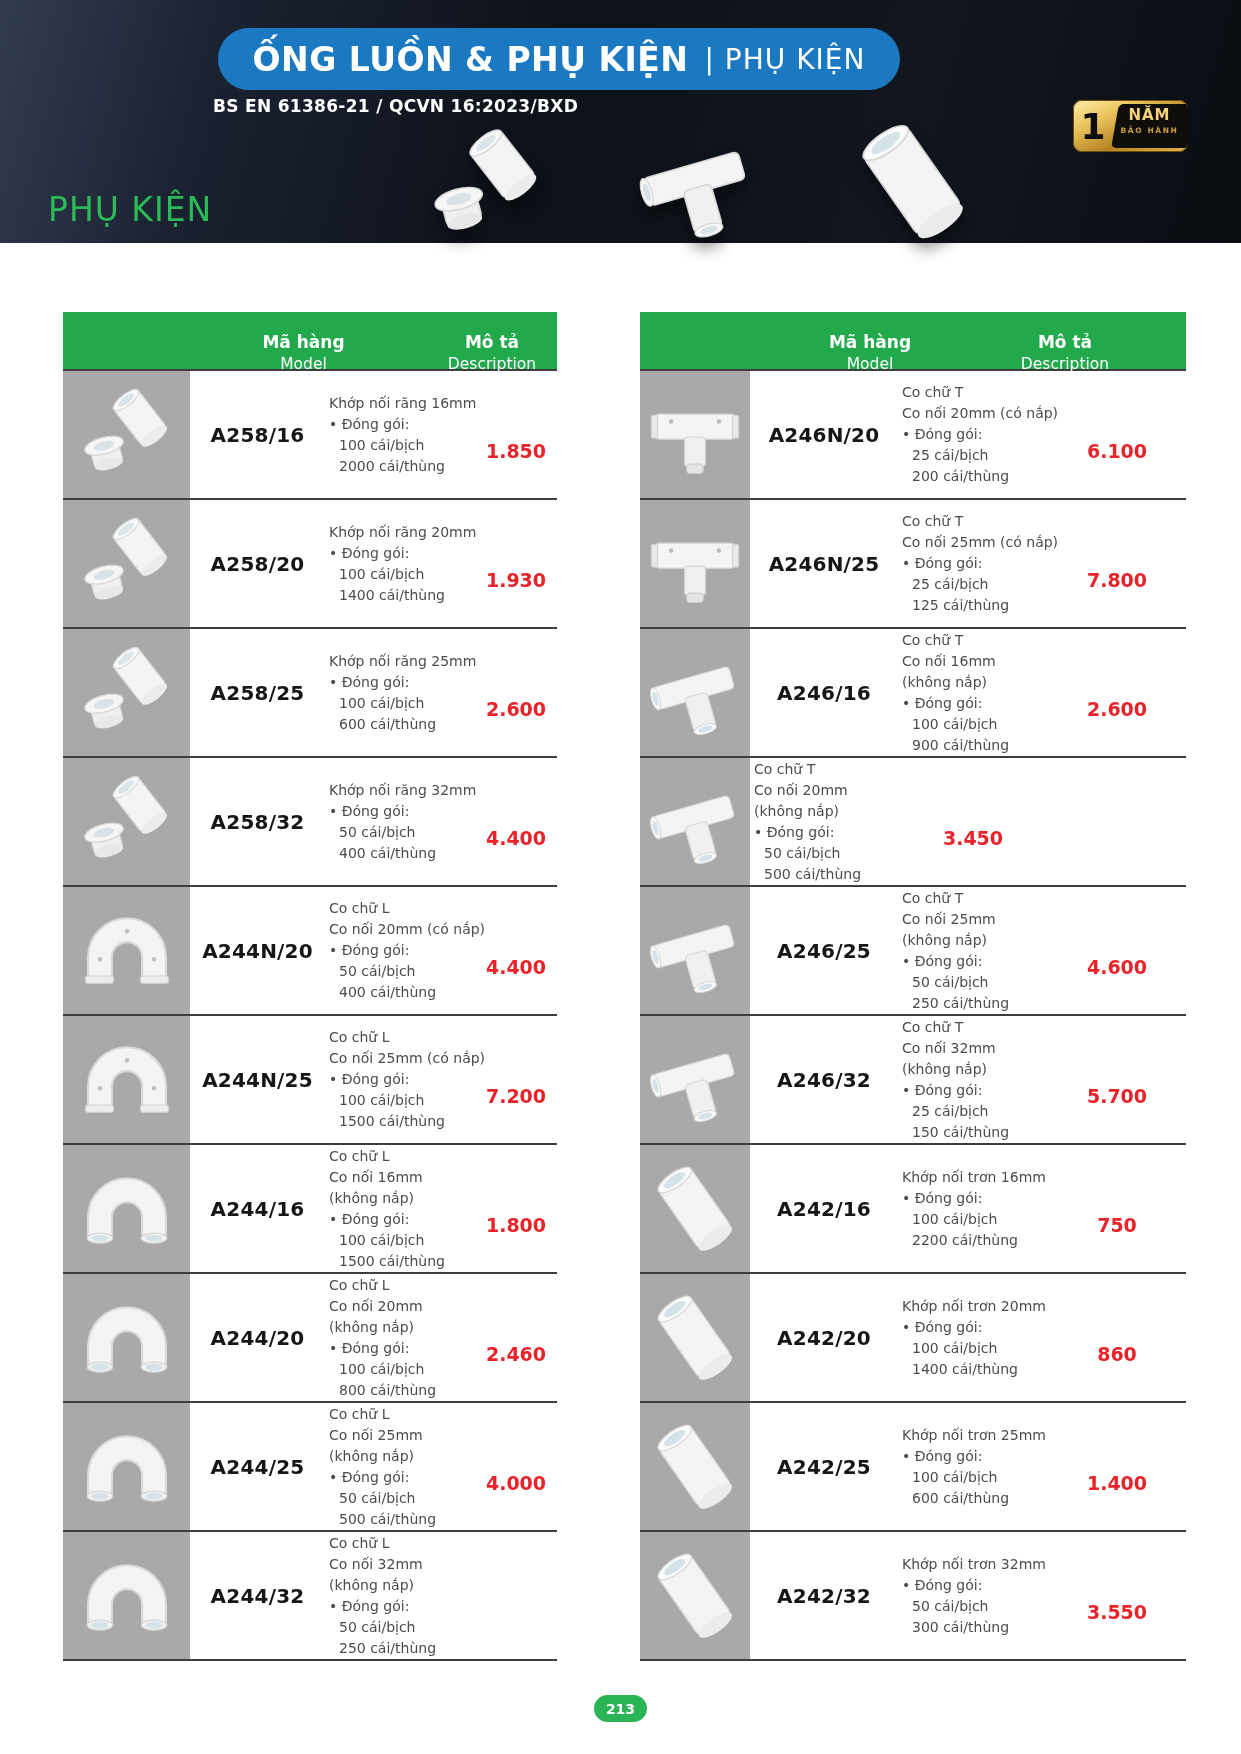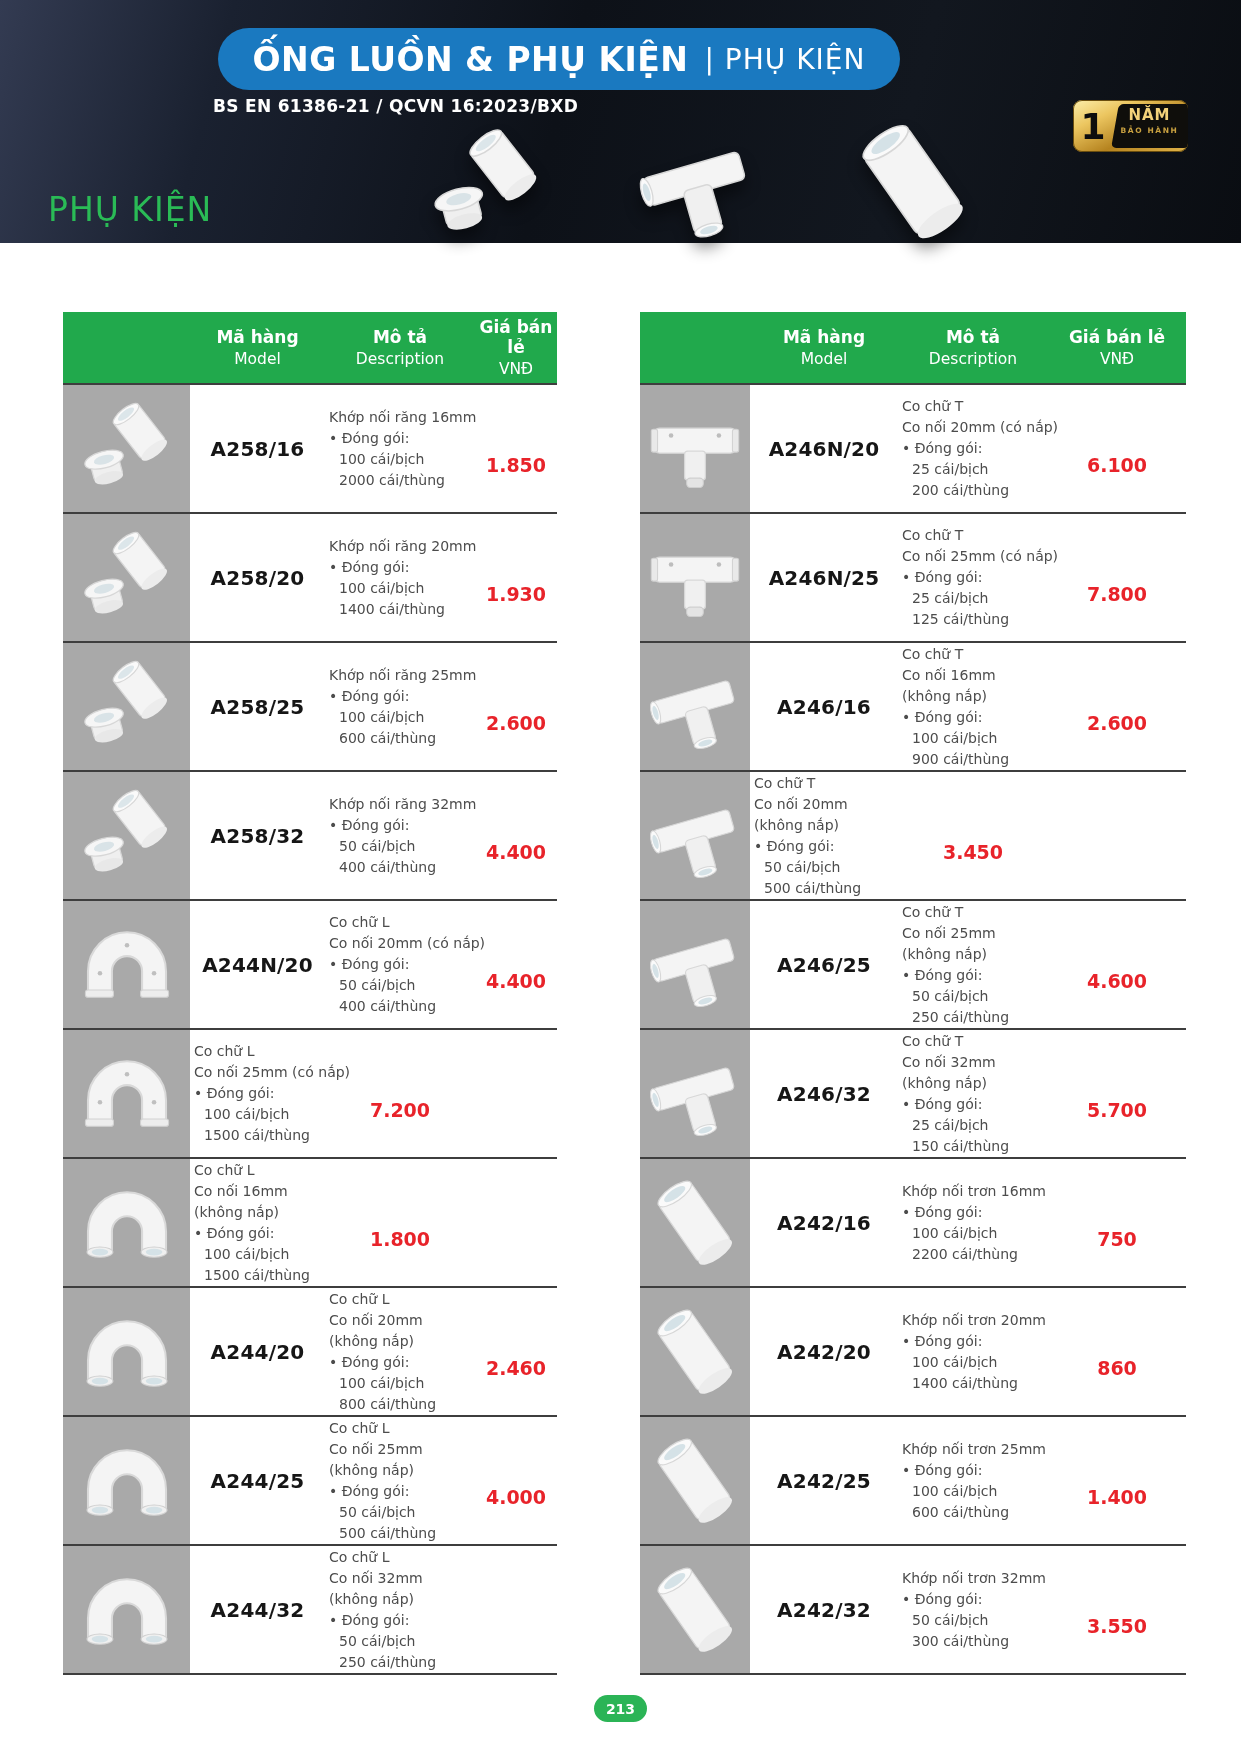--- a/index.html
+++ b/index.html
@@ -31,21 +31,21 @@
   .badge .l1 { color:#f3d27a; font-size:15px; font-weight:800; letter-spacing:1px; }
   .badge .l2 { color:#c9a140; font-size:7.5px; font-weight:700; letter-spacing:1.6px; margin-top:2px; }
 
   .hero-prods { position:absolute; left:0; top:0; width:1241px; height:243px; pointer-events:none; }
   .hero-prods svg { position:absolute; filter:drop-shadow(0 10px 8px rgba(0,0,0,.45)); }
 
   
   .ptable { position:absolute; top:312px; }
   .tbl-left  { left:63px;  width:494px; }
   .tbl-right { left:640px; width:546px; }
-  .thead { height:71px; background:#21a94c; display:grid; align-items:center; color:#fff; text-align:center; }
+  .thead { height:57px; background:#21a94c; display:grid; align-items:center; color:#fff; text-align:center;gap:46px; }
   .tbl-left  .thead, .tbl-left  .row { grid-template-columns:127px 135px 150px 1fr; }
   .tbl-right .thead, .tbl-right .row { grid-template-columns:110px 148px 150px 1fr; }
   .th .h1 { font-size:17px; font-weight:700; }
   .th .h2 { font-size:15.5px; font-weight:400; margin-top:3px; }
   .tbody { border-bottom:2px solid #3e3e3e; }
   .row { display:grid; height:129px; border-top:2px solid #3e3e3e; }
   .img-cell { background:#a9a9a9; display:flex; align-items:center; justify-content:center; }
   .img-cell svg { width:104px; height:112px; }
   .model-cell { display:flex; align-items:center; justify-content:center;
                 font-size:20px; font-weight:800; color:#161616; letter-spacing:.2px; }
@@ -256,36 +256,38 @@
           </div>
     <div class="price-cell">4.400</div>
   </div>
 
   <div class="row">
     <div class="img-cell">
       <svg>
               <use href="#sym-elbow-capped" xlink:href="#sym-elbow-capped"></use>
             </svg>
     </div>
+    <div class="model-cell">A244N/25</div>
     <div class="desc-cell">
             <div class="desc-line">Co chữ L</div>
             <div class="desc-line">Co nối 25mm (có nắp)</div>
             <div class="desc-line">• Đóng gói:</div>
             <div class="desc-line pack">100 cái/bịch</div>
             <div class="desc-line pack">1500 cái/thùng</div>
           </div>
     <div class="price-cell">7.200</div>
   </div>
 
   <div class="row">
     <div class="img-cell">
       <svg>
               <use href="#sym-elbow" xlink:href="#sym-elbow"></use>
             </svg>
     </div>
+    <div class="model-cell">A244/16</div>
     <div class="desc-cell">
             <div class="desc-line">Co chữ L</div>
             <div class="desc-line">Co nối 16mm</div>
             <div class="desc-line">(không nắp)</div>
             <div class="desc-line">• Đóng gói:</div>
             <div class="desc-line pack">100 cái/bịch</div>
             <div class="desc-line pack">1500 cái/thùng</div>
           </div>
     <div class="price-cell">1.800</div>
   </div>

